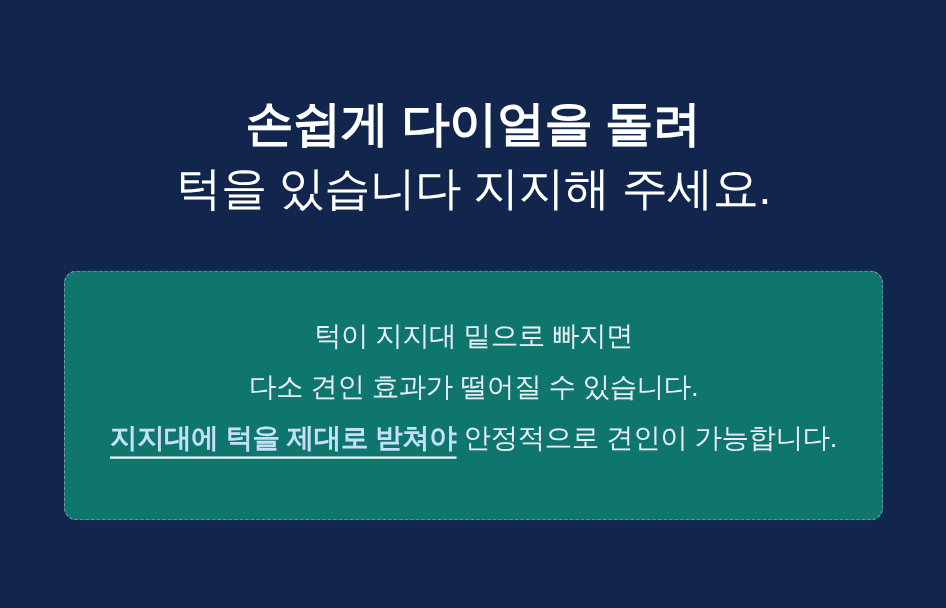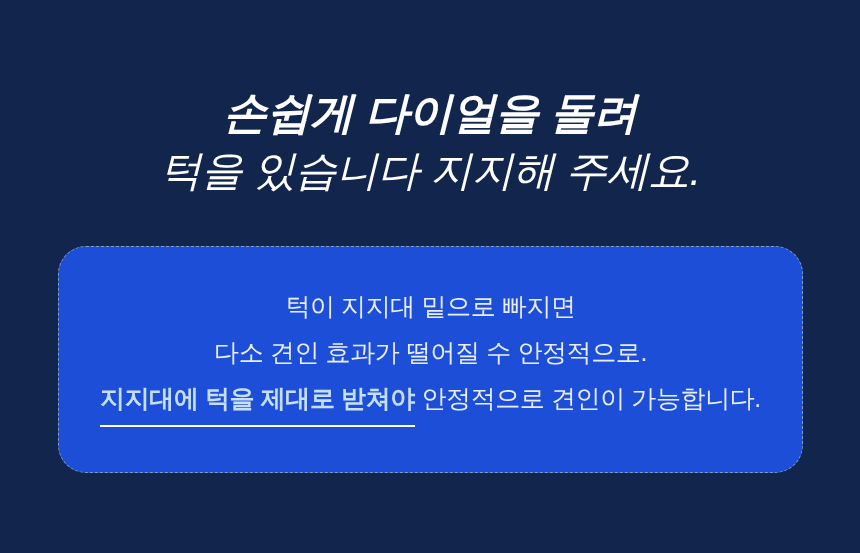--- a/index.html
+++ b/index.html
@@ -22,21 +22,20 @@
     background: #12264d;
   }
 
   
   .headline {
     position: absolute;
     left: 0;
     top: 84px;
     width: 860px;
     text-align: center;
-    font-style: italic;
   }
   .headline-line1 {
     display: block;
     font-size: 44px;
     font-weight: 700;
     line-height: 58px;
     color: #ffffff;
     letter-spacing: -0.6px;
     white-space: nowrap;
   }
@@ -51,23 +50,23 @@
   }
 
   
   .note-box {
     position: absolute;
     left: 58px;
     top: 246px;
     width: 745px;
     height: 227px;
     box-sizing: border-box;
-    background: #1d4ed8;
+    background: #0f766e;
     border: 1px dashed #8d99b0;
-    border-radius: 28px;
+    border-radius: 12px;
   }
 
   .note-body {
     position: absolute;
     left: 0;
     top: 36px;
     width: 100%;
     text-align: center;
   }
 
@@ -82,39 +81,39 @@
   }
 
   .note-line-emphasis {
     white-space: nowrap;
   }
 
   .emph {
     font-weight: 700;
     color: #c5dff8;
     border-bottom: 2px solid #ffffff;
-    padding-bottom: 13px;
+    padding-bottom: 3px;
   }
 
   .emph-tail {
     color: #e9eef6;
     font-weight: 400;
   }
 </style>
 </head>
 <body>
 
 <div class="banner">
 
   <div class="headline">
     <span class="headline-line1">손쉽게 다이얼을 돌려</span>
     <span class="headline-line2">턱을 있습니다 지지해 주세요.</span>
   </div>
 
   <div class="note-box">
     <div class="note-body">
       <span class="note-line">턱이 지지대 밑으로 빠지면</span>
-      <span class="note-line">다소 견인 효과가 떨어질 수 안정적으로.</span>
+      <span class="note-line">다소 견인 효과가 떨어질 수 있습니다.</span>
       <span class="note-line note-line-emphasis"><span class="emph">지지대에 턱을 제대로 받쳐야</span><span class="emph-tail"> 안정적으로 견인이 가능합니다.</span></span>
     </div>
   </div>
 
 </div>
 
 </body></html>

